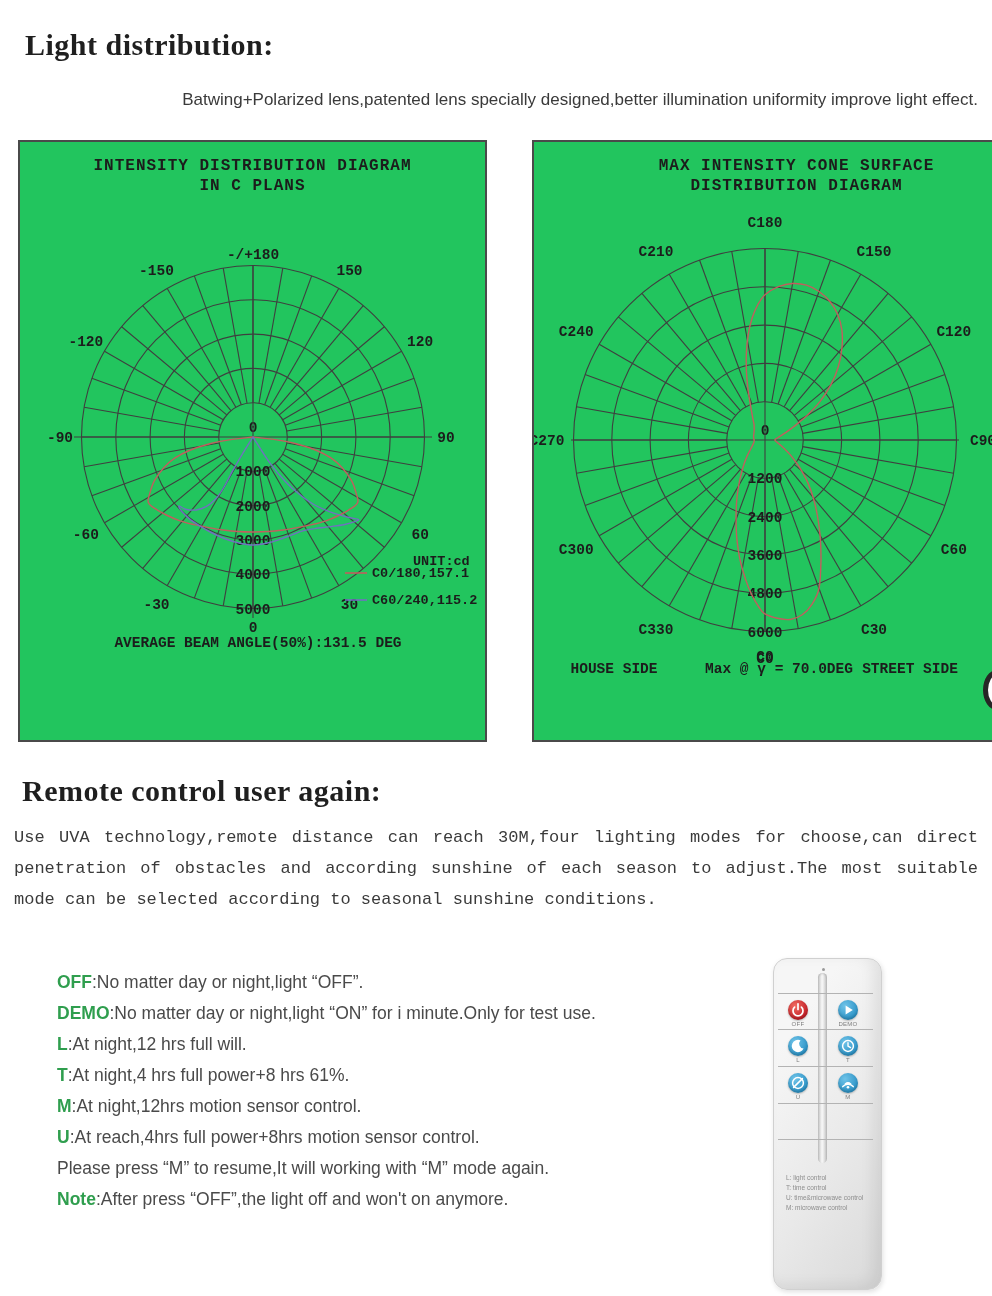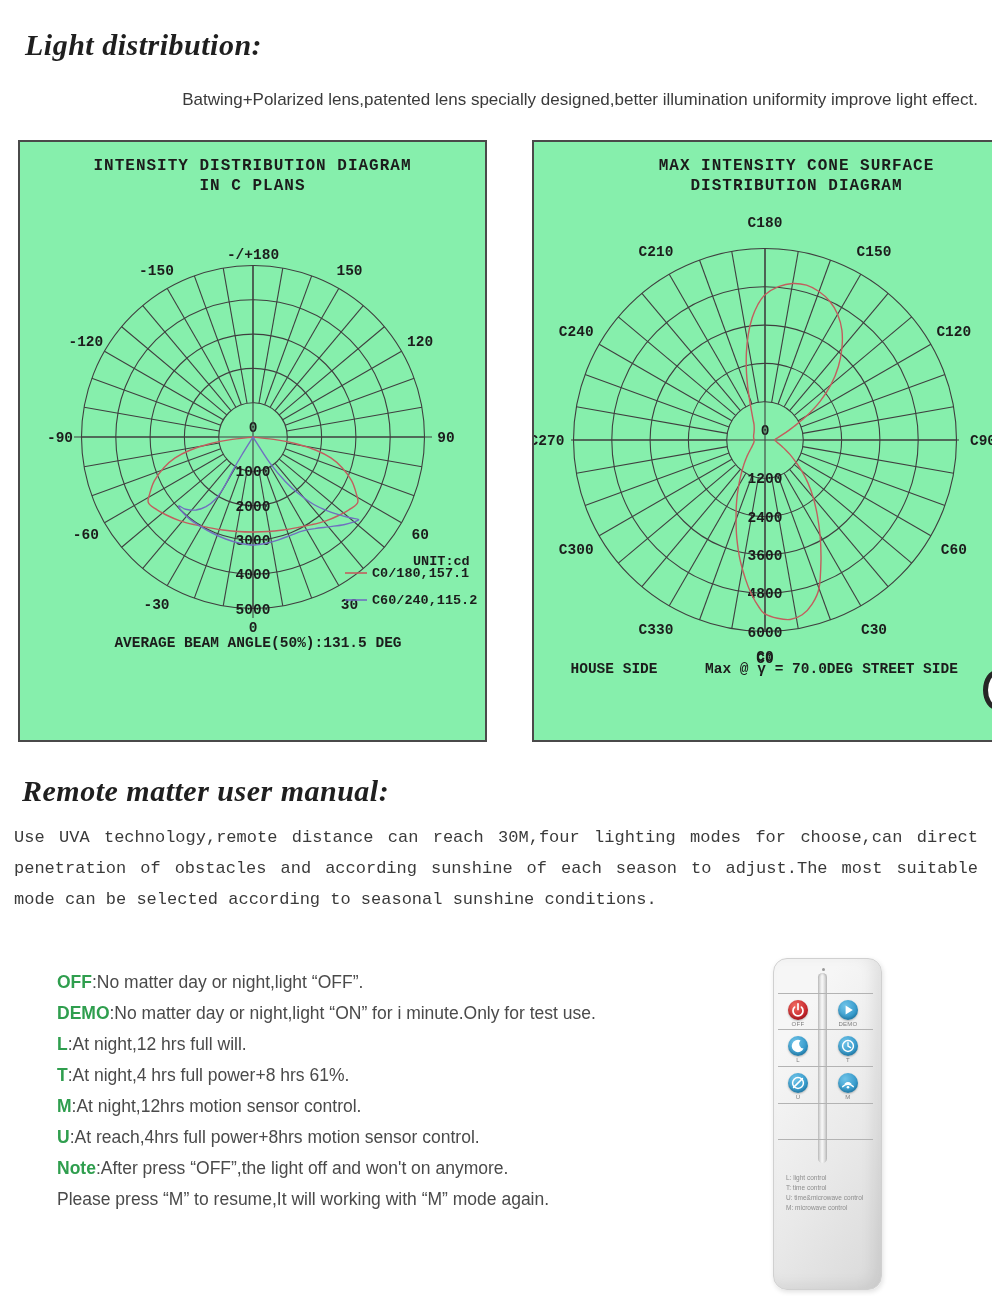--- a/index.html
+++ b/index.html
@@ -2,28 +2,28 @@
 <html><head>
 <meta charset="utf-8">
 <style>
   html,body{margin:0;padding:0;}
   body{
     width:992px;height:1296px;position:relative;background:#ffffff;
     font-family:"Liberation Sans", sans-serif;overflow:hidden;
   }
   .h-serif{
     position:absolute;font-family:"Liberation Serif", serif;font-weight:600;
-    font-size:30px;color:#1f1f1f;letter-spacing:.5px;white-space:nowrap;font-style:italic;
+    font-size:30px;color:#1f1f1f;letter-spacing:.5px;white-space:nowrap;
   }
   .body-text{
     position:absolute;font-size:17px;color:#3a3a3a;line-height:31px;
   }
   .panel{
     position:absolute;top:140px;height:602px;border:2px solid #4a4a4a;
-    background:#86efac;box-sizing:border-box;
+    background:#22c55e;box-sizing:border-box;
   }
   #panel-left{left:18px;width:469px;}
   #panel-right{left:532px;width:529px;}
   .chart-title{
     position:absolute;top:14px;left:0;width:100%;text-align:center;
     font-family:"Liberation Mono", monospace;font-weight:bold;font-size:16px;
     line-height:20px;color:#1c1c1c;letter-spacing:1px;white-space:pre;
   }
   .chart-svg{position:absolute;left:0;top:0;}
   .grid-line{stroke:#3f3f3f;stroke-width:1.1;fill:none;}
@@ -213,32 +213,32 @@
       <text x="42.20646197499238" y="412" text-anchor="middle" font-size="14.5" class="chart-lbl">C300</text>
       <text x="121.9999999999999" y="491.7935380250076" text-anchor="middle" font-size="14.5" class="chart-lbl">C330</text>
       <path d="M231.0 471.9C234.1 473.8 239.3 475.4 243.5 476.3C247.7 477.2 252.1 478.1 256.2 477.5C260.3 476.9 264.5 475.4 268.2 472.8C271.8 470.3 275.3 466.5 278.1 462.1C280.9 457.7 283.5 453.8 285.0 446.5C286.5 439.1 286.8 426.9 287.0 418.0C287.1 409.2 286.7 400.9 286.1 393.4C285.4 385.8 284.3 378.8 283.2 372.5C282.0 366.2 280.8 360.7 279.2 355.5C277.7 350.2 275.8 345.3 273.9 340.9C272.0 336.4 269.8 332.4 267.7 328.8C265.5 325.1 263.0 321.8 261.1 319.1C259.1 316.3 257.5 314.3 255.9 312.4C254.2 310.4 252.6 308.8 251.2 307.4C249.9 306.0 248.6 305.0 247.5 304.0C246.4 303.0 245.6 302.4 244.9 301.7C244.1 301.1 243.5 300.6 242.9 300.1C242.4 299.6 241.8 299.3 241.5 298.9C241.2 298.6 240.9 298.3 240.9 298.0C240.9 297.7 241.0 297.5 241.5 297.1C241.9 296.7 242.6 296.3 243.6 295.8C244.5 295.2 245.6 294.6 247.0 293.7C248.4 292.8 249.8 291.9 252.0 290.4C254.1 288.8 256.5 287.2 259.9 284.5C263.3 281.8 268.1 278.2 272.5 274.1C276.8 269.9 281.8 264.8 285.9 259.6C290.0 254.3 293.9 248.4 297.0 242.6C300.1 236.8 302.5 230.7 304.3 224.7C306.2 218.6 307.3 212.4 307.9 206.3C308.5 200.2 308.6 193.9 307.9 188.2C307.2 182.5 305.6 177.1 303.6 172.2C301.6 167.4 298.8 162.9 295.7 159.2C292.6 155.4 288.9 152.2 285.0 149.5C281.2 146.9 276.9 144.6 272.5 143.2C268.1 141.9 263.3 141.2 258.6 141.5C253.9 141.7 249.0 142.9 244.4 144.7C239.8 146.6 234.4 149.8 231.0 152.8C227.6 155.7 226.0 158.7 223.9 162.5C221.8 166.4 219.8 170.8 218.2 175.8C216.6 180.8 215.2 186.6 214.3 192.4C213.3 198.2 212.7 204.5 212.4 210.6C212.1 216.6 212.2 222.9 212.4 228.6C212.6 234.4 213.2 240.0 213.7 244.9C214.3 249.7 214.9 253.7 215.6 257.8C216.2 261.8 216.9 265.8 217.5 269.1C218.1 272.3 218.6 275.1 219.0 277.3C219.4 279.5 219.8 280.7 220.0 282.3C220.2 284.0 220.2 285.8 220.2 287.2C220.2 288.5 220.1 289.4 220.0 290.3C219.9 291.2 219.8 292.0 219.7 292.7C219.6 293.5 219.6 294.2 219.6 294.9C219.6 295.7 219.8 296.5 219.9 297.0C220.0 297.5 220.1 297.5 220.1 298.0C220.2 298.5 220.1 299.4 220.0 299.9C219.9 300.4 219.8 300.7 219.6 301.1C219.4 301.5 219.2 301.9 219.0 302.4C218.8 302.8 218.6 303.3 218.3 303.9C218.0 304.5 217.6 305.2 217.2 306.0C216.8 306.8 216.4 307.6 215.8 308.6C215.3 309.7 214.6 310.9 213.9 312.4C213.2 313.8 212.6 315.3 211.8 317.2C211.1 319.1 210.2 321.2 209.5 323.7C208.7 326.1 208.0 328.7 207.2 332.0C206.4 335.3 205.4 339.1 204.7 343.6C203.9 348.1 203.1 353.1 202.7 358.7C202.2 364.4 202.0 371.2 202.1 377.5C202.1 383.7 202.2 389.7 202.8 396.2C203.5 402.7 204.3 409.8 205.8 416.6C207.2 423.4 209.5 431.1 211.5 437.1C213.4 443.0 215.2 447.5 217.5 452.2C219.8 456.9 222.9 462.2 225.2 465.5C227.4 468.8 227.9 470.1 231.0 471.9Z" class="curve" stroke="#c25e5e"></path>
       <text x="231" y="519" text-anchor="middle" font-size="14.5" class="chart-lbl">C0</text>
       <text x="80" y="531" text-anchor="middle" font-size="14.5" class="chart-lbl">HOUSE SIDE</text>
       <text x="245" y="531" text-anchor="middle" font-size="14.5" class="chart-lbl">Max @ γ = 70.0DEG</text>
       <text x="376" y="531" text-anchor="middle" font-size="14.5" class="chart-lbl">STREET SIDE</text>
     </svg>
 </div>
 
-<div class="h-serif" style="left:22px;top:774px;">Remote matter user manual:</div>
+<div class="h-serif" style="left:22px;top:774px;">Remote control user again:</div>
 <div class="body-text" style="left:14px;top:822px;width:964px;text-align:justify;font-family:Liberation Mono, monospace;">Use UVA technology,remote distance can reach 30M,four lighting modes for choose,can direct penetration of obstacles and according sunshine of each season to adjust.The most suitable mode can be selected according to seasonal sunshine conditions.</div>
 
 <div class="modes">
   <div><span class="mode-key" style="color:#2f9e4e">OFF</span><span>:No matter day or night,light “OFF”.</span></div>
   <div><span class="mode-key" style="color:#2f9e4e">DEMO</span><span>:No matter day or night,light “ON” for i minute.Only for test use.</span></div>
   <div><span class="mode-key" style="color:#2f9e4e">L</span><span>:At night,12 hrs full will.</span></div>
   <div><span class="mode-key" style="color:#2f9e4e">T</span><span>:At night,4 hrs full power+8 hrs 61%.</span></div>
   <div><span class="mode-key" style="color:#2f9e4e">M</span><span>:At night,12hrs motion sensor control.</span></div>
   <div><span class="mode-key" style="color:#2f9e4e">U</span><span>:At reach,4hrs full power+8hrs motion sensor control.</span></div>
+  <div><span class="mode-key" style="color:#2f9e4e"></span><span>Please press “M” to resume,It will working with “M” mode again.</span></div>
   <div><span class="mode-key" style="color:#2f9e4e">Note</span><span>:After press “OFF”,the light off and won't on anymore.</span></div>
-  <div><span class="mode-key" style="color:#2f9e4e"></span><span>Please press “M” to resume,It will working with “M” mode again.</span></div>
 </div>
 
 <div class="remote">
   <div class="groove"></div>
   <div class="groove-dot"></div>
   <div class="hline" style="top:34px"></div>
   <div class="hline" style="top:70px"></div>
   <div class="hline" style="top:107px"></div>
   <div class="hline" style="top:144px"></div>
   <div class="hline" style="top:180px"></div>

